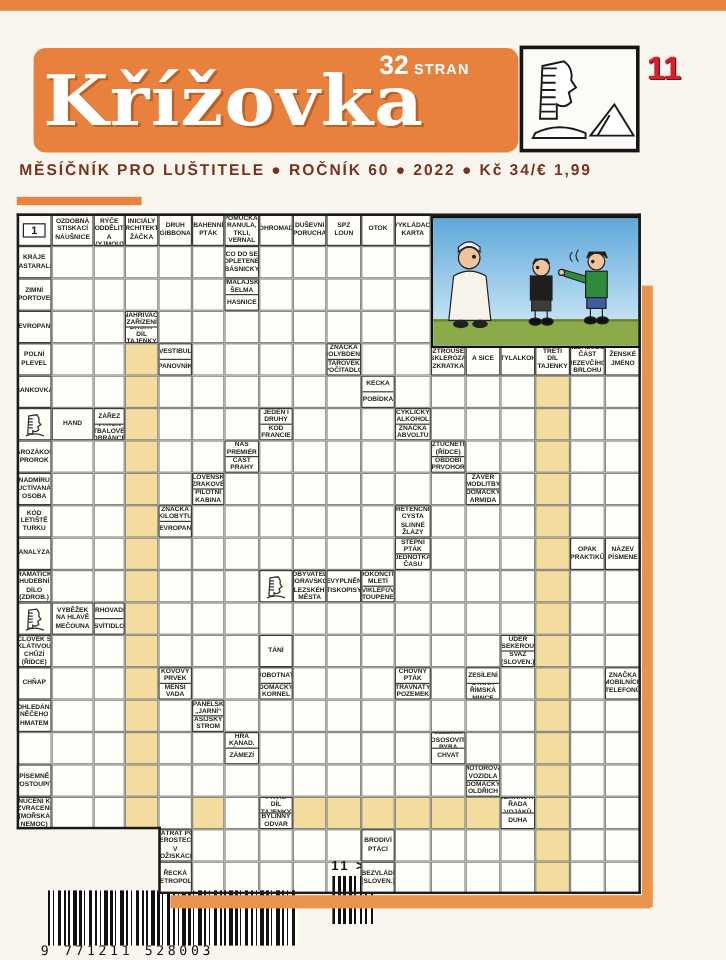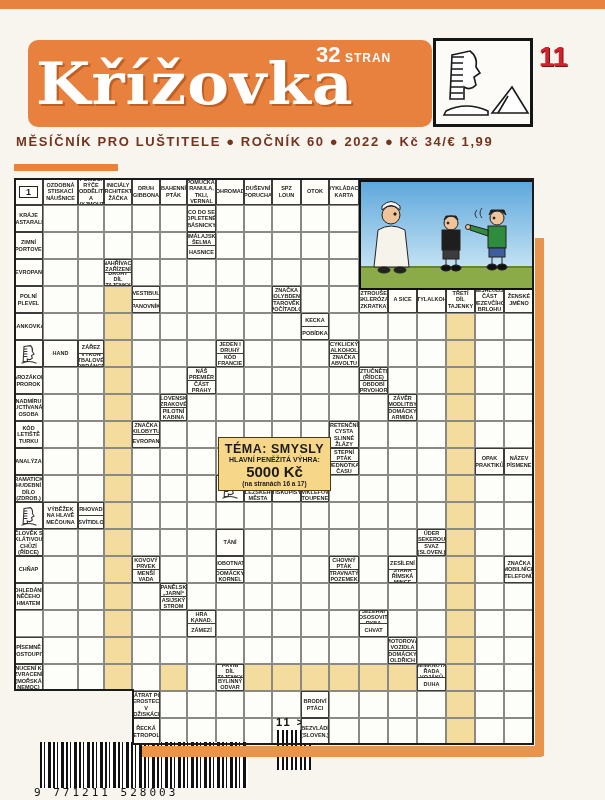--- a/index.html
+++ b/index.html
@@ -83,26 +83,20 @@
   <div class="abs" id="issue">11</div>
 
   <div class="abs" id="subtitle">MĚSÍČNÍK PRO LUŠTITELE ● ROČNÍK 60 ● 2022 ● Kč 34/€ 1,99</div>
   <div class="abs" id="substrip"></div>
 
   <div class="abs" id="shadowR"></div>
   <div class="abs" id="shadowB"></div>
 
   <div class="abs" id="grid">
 
-    <div id="banner" class="abs">
-      <div class="l1">TÉMA: SMYSLY</div>
-      <div class="l2">HLAVNÍ PENĚŽITÁ VÝHRA:</div>
-      <div class="l3">5000 Kč</div>
-      <div class="l4">(na stranách 16 a 17)</div>
-    </div>
 
     <div id="cartoon" class="abs">
       <svg width="171" height="106" viewBox="0 0 171 106">
         <defs>
           <linearGradient id="sky" x1="0" y1="0" x2="0" y2="1">
             <stop offset="0" stop-color="#5fa8dc"></stop>
               <stop offset="1" stop-color="#dcf0f8"></stop>
           </linearGradient>
         </defs>
         <rect width="171" height="106" fill="url(#sky)"></rect>

